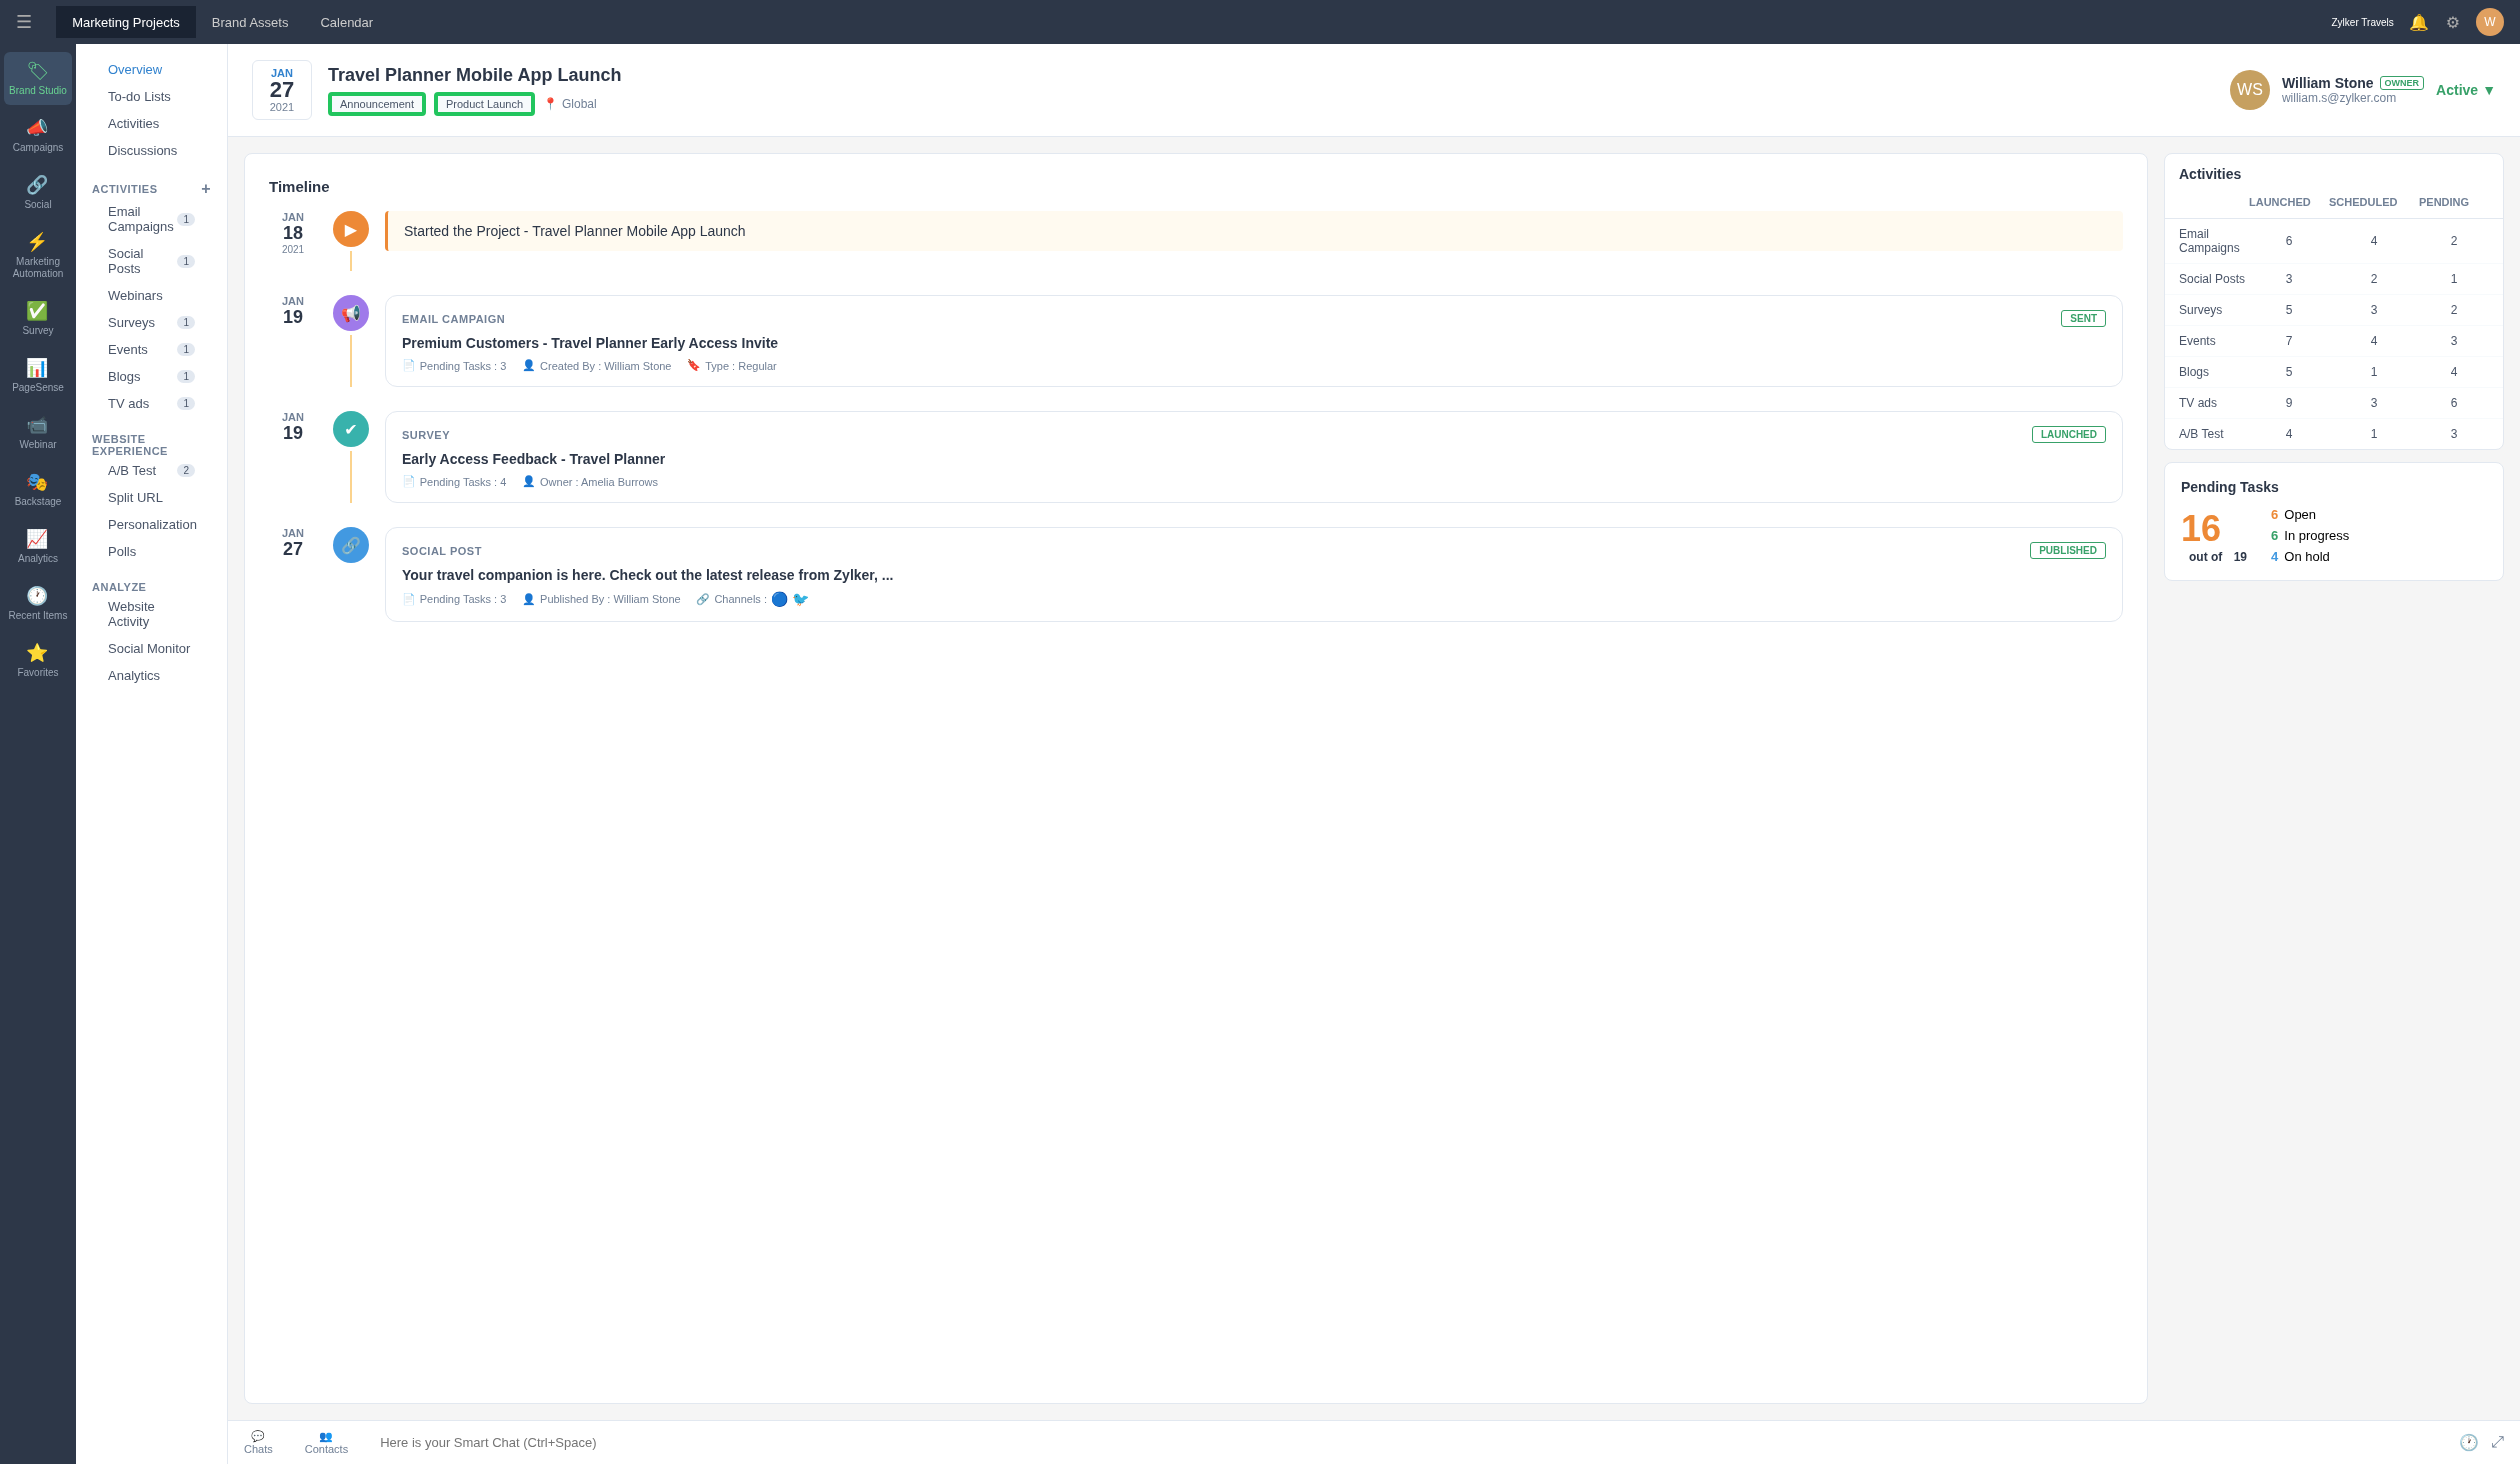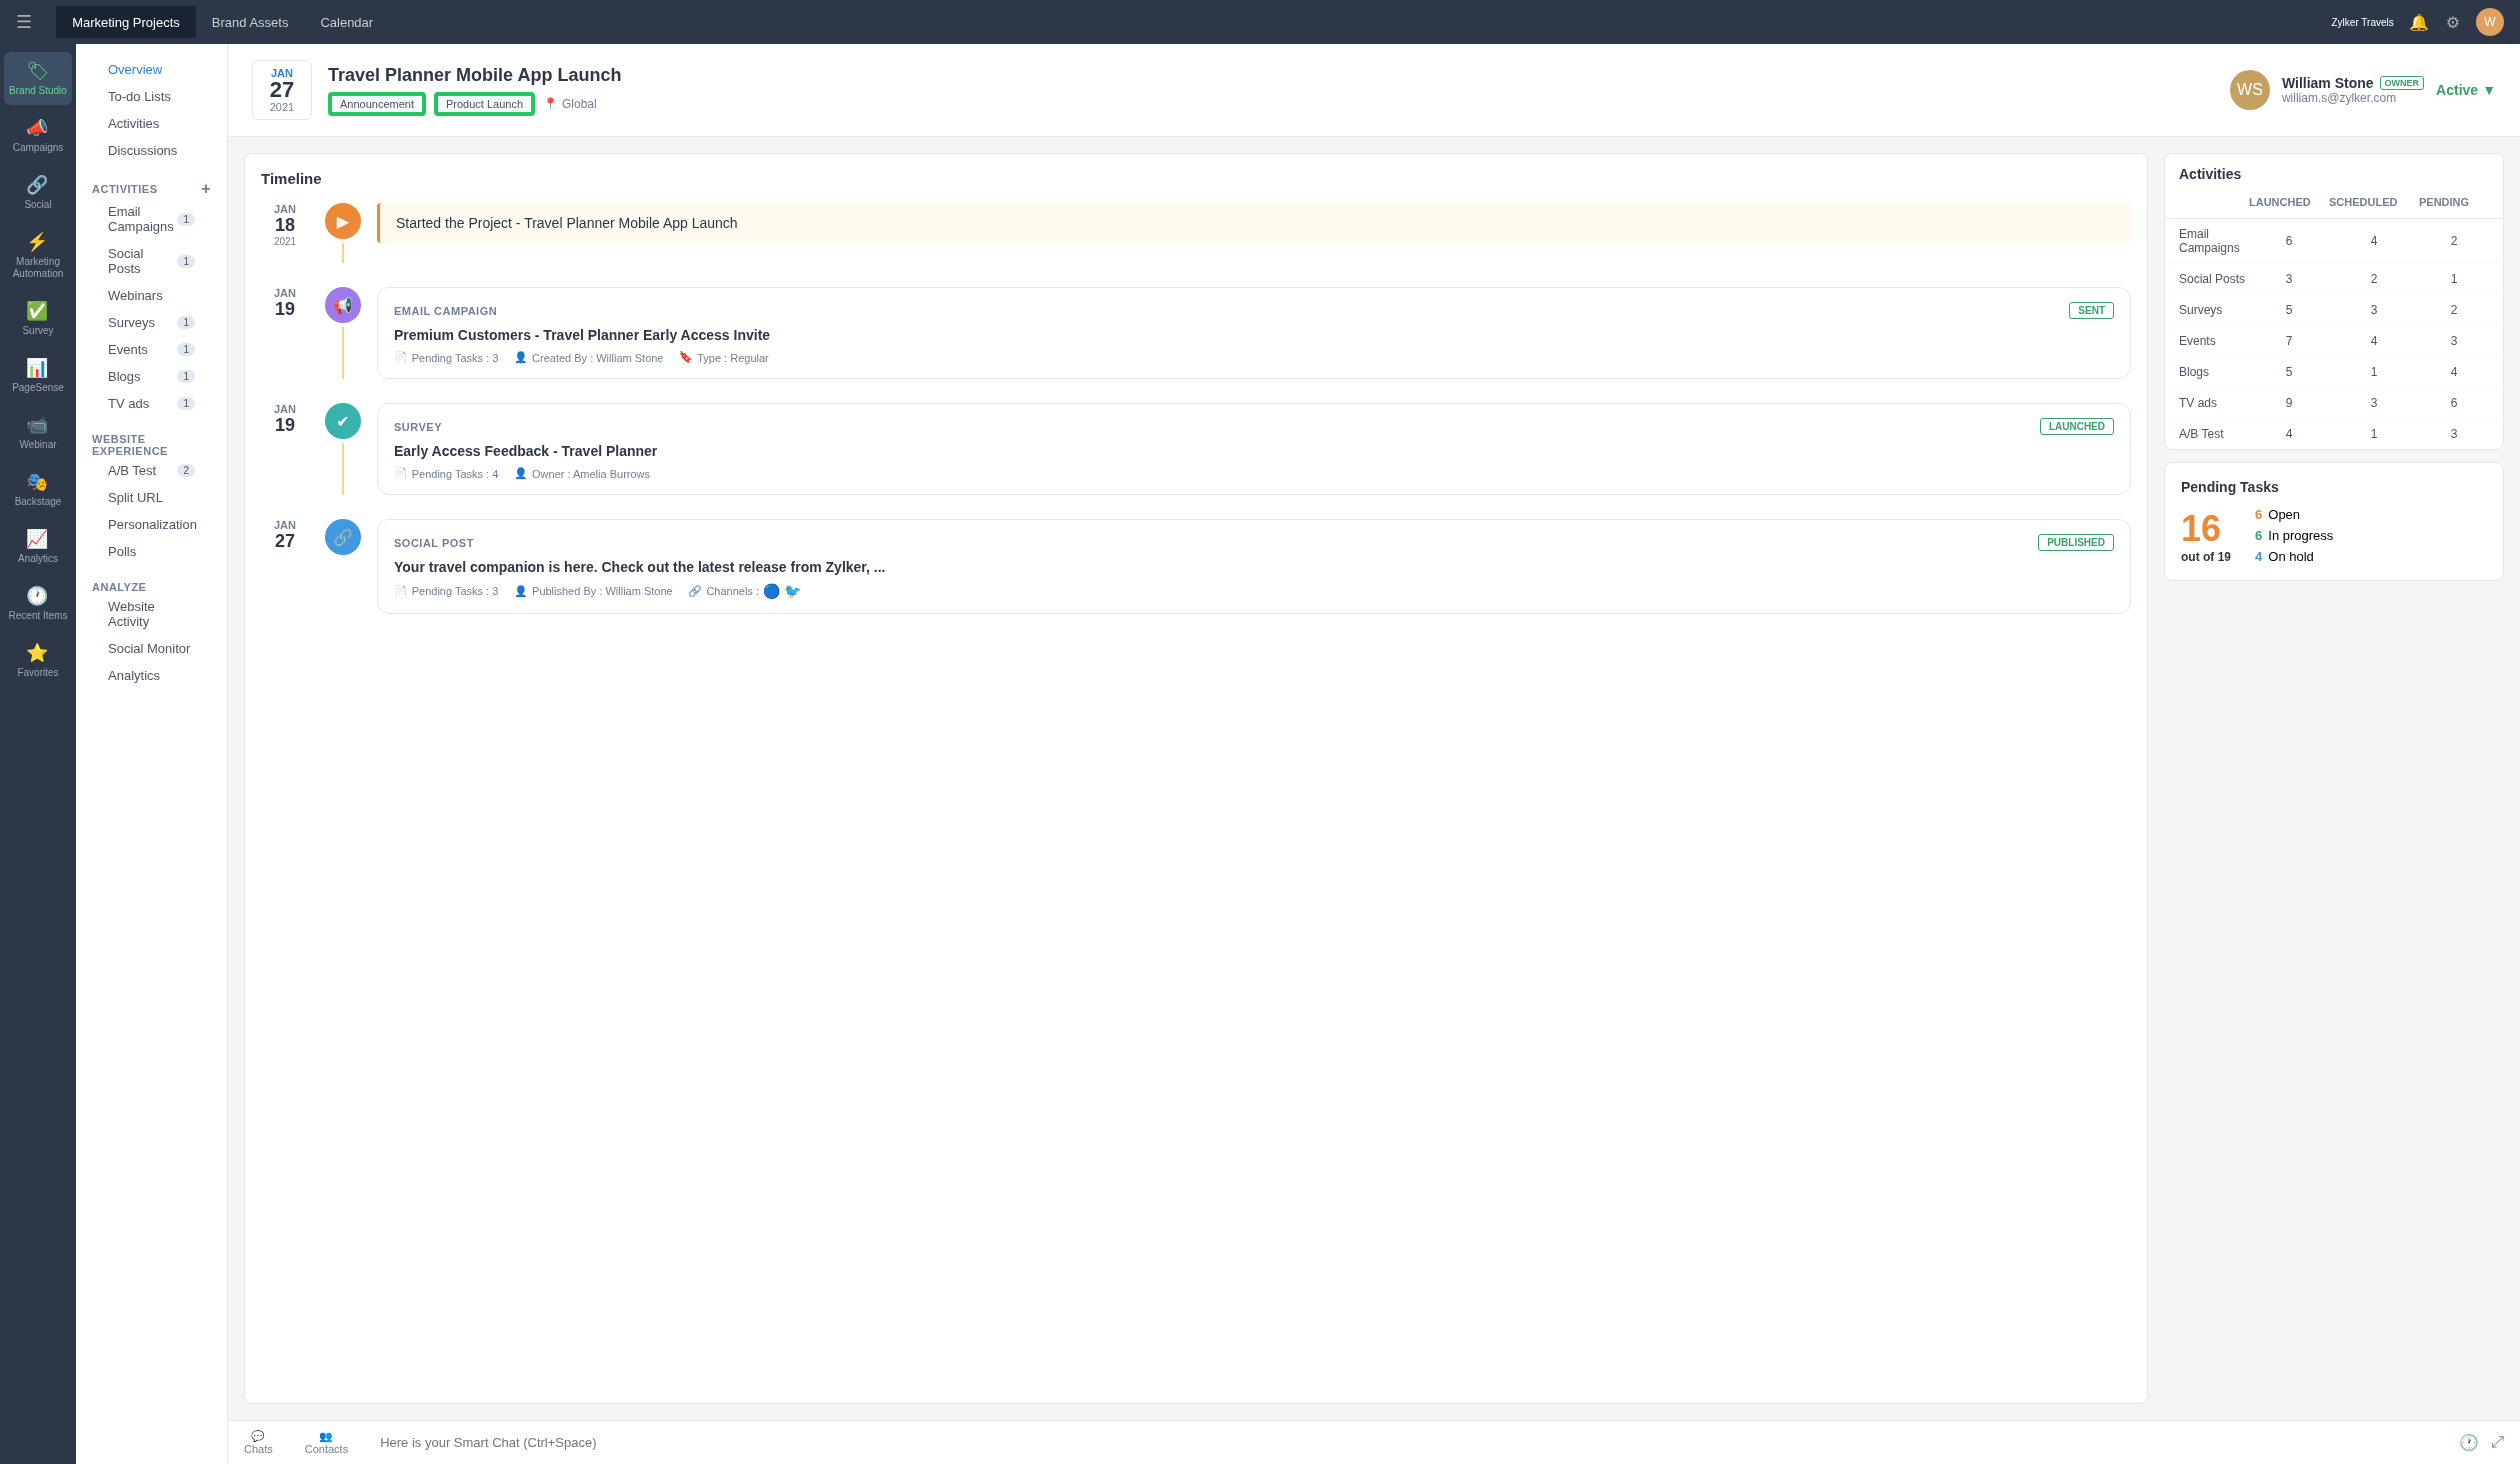--- a/index.html
+++ b/index.html
@@ -164,21 +164,21 @@
       gap: 16px;
     }
 
     
     .timeline-section {
       flex: 1;
       background: #fff;
       border-radius: 8px;
       border: 1px solid #e2e8f0;
       overflow-y: auto;
-      padding: 16px;
+      padding: 24px;
     }
     .timeline-title { font-size: 15px; font-weight: 600; color: #2d3748; margin-bottom: 16px; }
 
     .timeline-entry { display: flex; gap: 16px; margin-bottom: 24px; }
     .timeline-date { text-align: center; min-width: 48px; }
     .timeline-date-month { font-size: 11px; color: #718096; text-transform: uppercase; font-weight: 600; }
     .timeline-date-day { font-size: 18px; font-weight: 700; color: #2d3748; }
     .timeline-date-year { font-size: 10px; color: #718096; }
 
     .timeline-connector { display: flex; flex-direction: column; align-items: center; }
@@ -268,21 +268,21 @@
     .pending-tasks-panel {
       background: #fff;
       border: 1px solid #e2e8f0;
       border-radius: 8px;
       padding: 16px;
     }
     .pending-tasks-title { font-size: 14px; font-weight: 600; color: #2d3748; margin-bottom: 12px; }
     .pending-tasks-content { display: flex; align-items: center; gap: 24px; }
     .pending-big-number { font-size: 36px; font-weight: 700; color: #ed8936; }
     .pending-out-of { font-size: 12px; color: #718096; }
-    .pending-out-of span { font-weight: 700; color: #2d3748; }
+    .pending-out-of span { font-weight: 700; color: #2d3748; margin-left: 8px; }
     .pending-stats { display: flex; flex-direction: column; gap: 6px; }
     .pending-stat { display: flex; align-items: center; gap: 6px; font-size: 13px; }
     .pending-stat .num { font-weight: 700; }
     .num-orange { color: #ed8936; }
     .num-green { color: #38a169; }
     .num-blue { color: #4299e1; }
 
     
     .bottom-bar {
       background: #fff;

